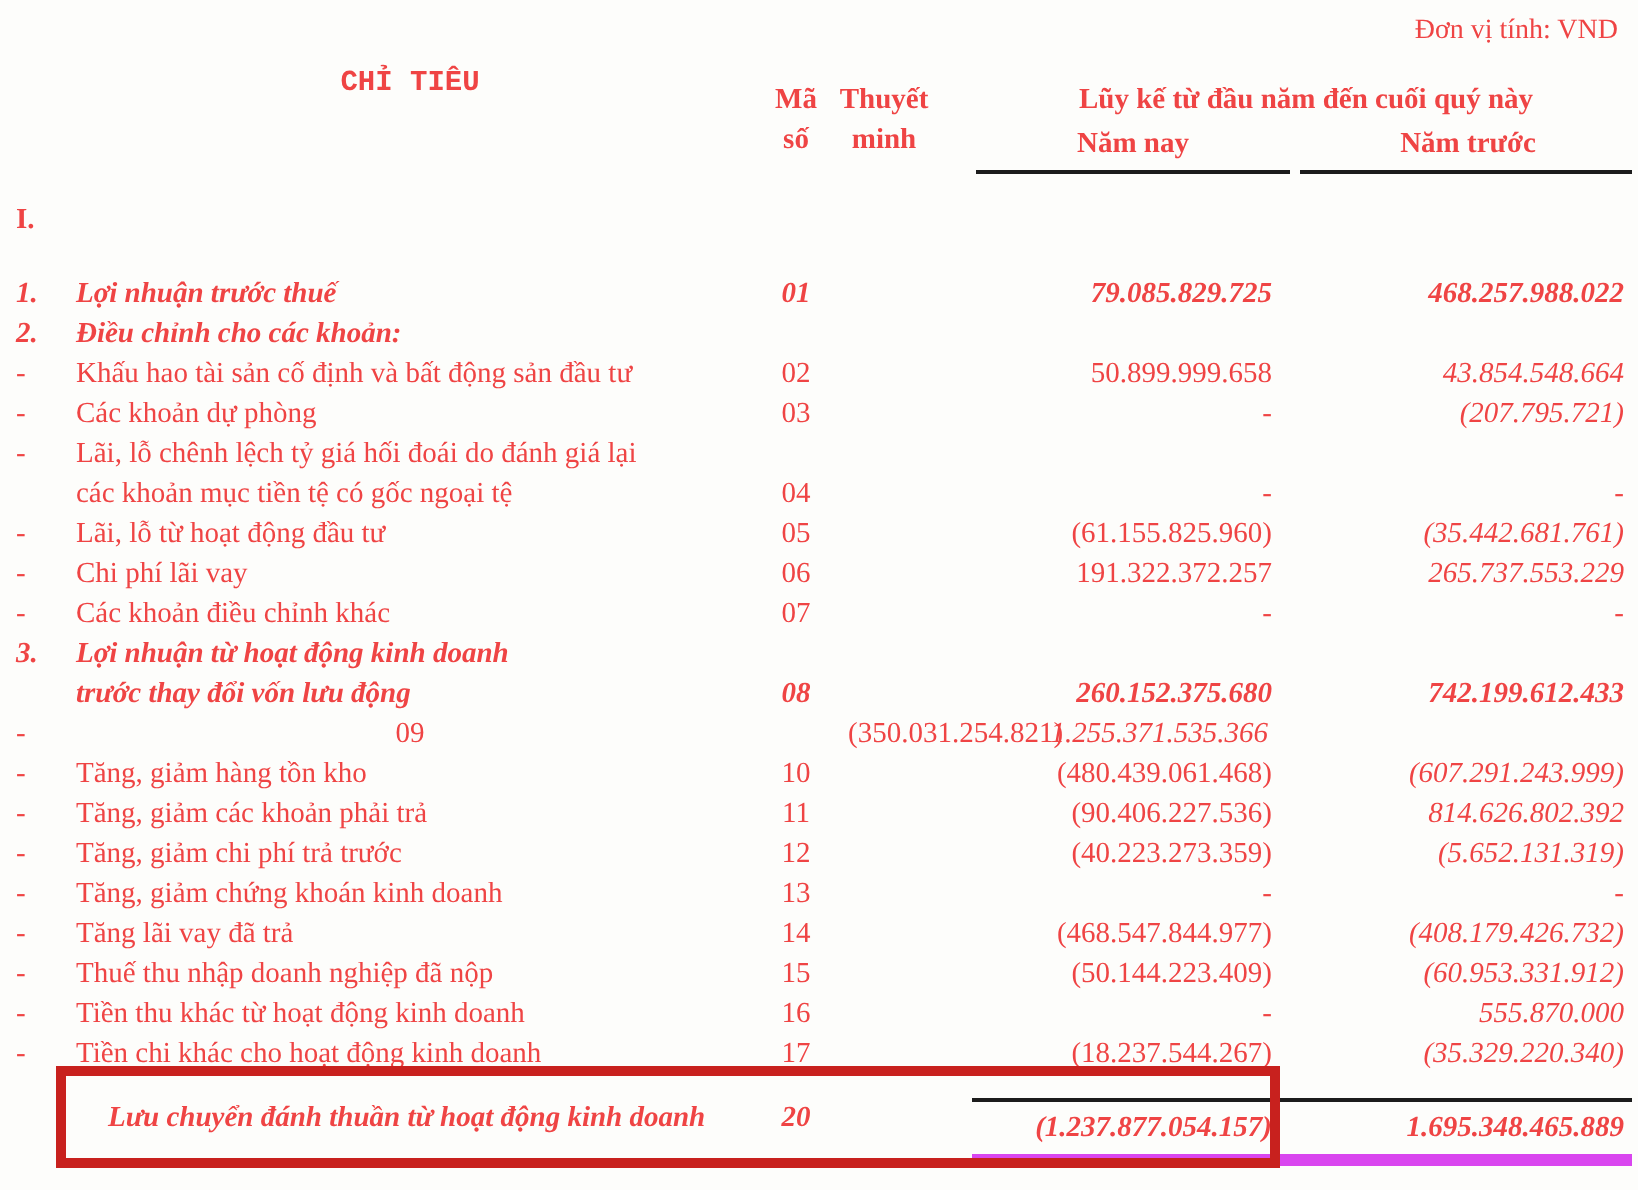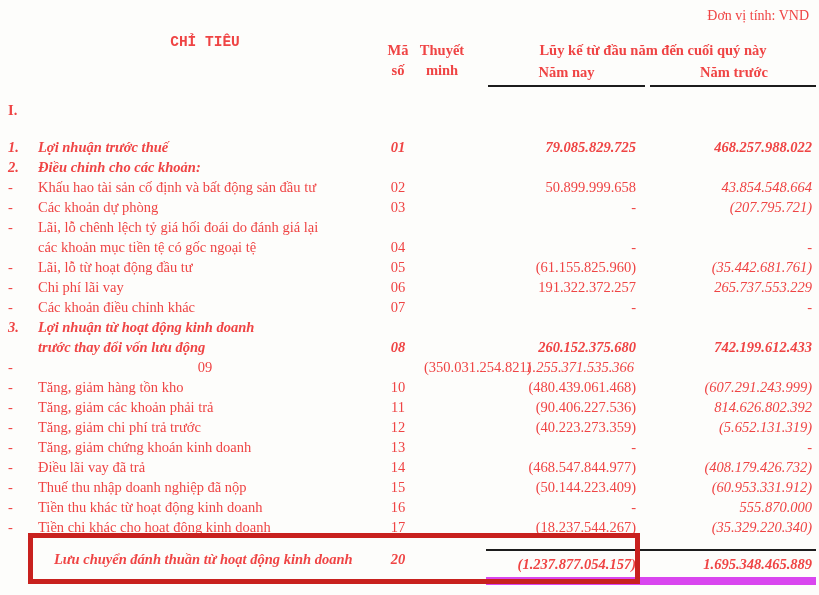--- a/index.html
+++ b/index.html
@@ -35,21 +35,21 @@
   .c.cur  { text-align:right; padding-right:2px; }
   .c.pri  { text-align:right; padding-right:4px; font-style:italic; }
   .r-section { font-weight:bold; margin-bottom:17px; }
   .r-em { font-weight:bold; font-style:italic; }
   .twoline { align-items:end; }
   .total-row {
     margin-top:12px; font-weight:bold; font-style:italic;
   }
   .total-row .c.label { padding-left:16px; }
   .total-row .c.cur, .total-row .c.pri {
-    border-top:2px solid #1c1c1c; border-bottom:8px solid #d946ef;
+    border-top:2px solid #1c1c1c; border-bottom:6px solid #d946ef;
     padding-top:3px; padding-bottom:3px;
   }
   .red-box {
     position:absolute; left:28px; top:533px; width:612px; height:51px;
     border:5px solid #c8211e; box-sizing:border-box;
     pointer-events:none;
   }
 </style>
 </head>
 <body>
@@ -209,21 +209,21 @@
       <div class="c num">-</div>
       <div class="c label">Tăng, giảm chứng khoán kinh doanh</div>
       <div class="c code">13</div>
       <div class="c note"></div>
       <div class="c cur">-</div>
       <div class="c pri">-</div>
     </div>
 
     <div class="row">
       <div class="c num">-</div>
-      <div class="c label">Điều lãi vay đã trả</div>
+      <div class="c label">Tăng lãi vay đã trả</div>
       <div class="c code">14</div>
       <div class="c note"></div>
       <div class="c cur">(468.547.844.977)</div>
       <div class="c pri">(408.179.426.732)</div>
     </div>
 
     <div class="row">
       <div class="c num">-</div>
       <div class="c label">Thuế thu nhập doanh nghiệp đã nộp</div>
       <div class="c code">15</div>

